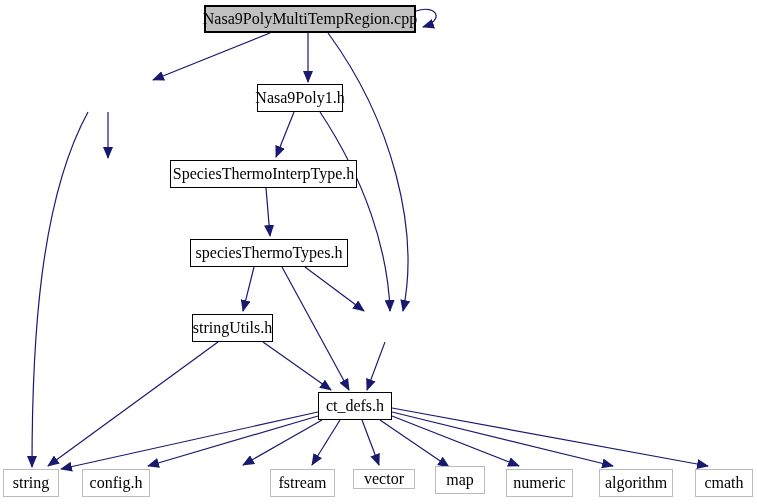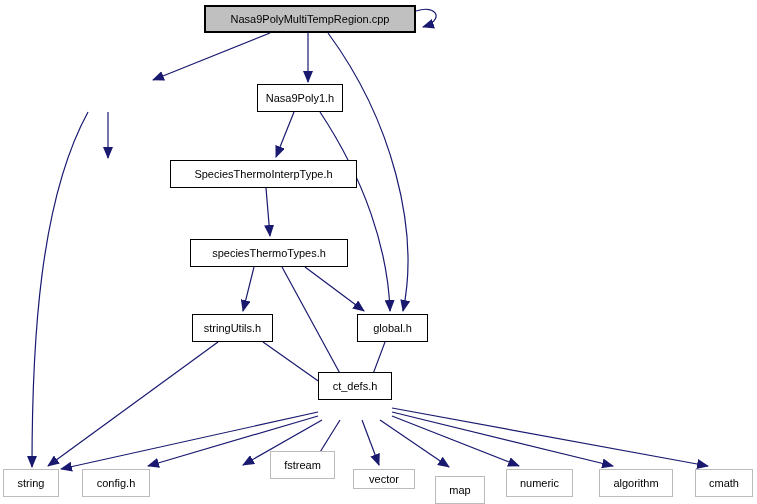--- a/index.html
+++ b/index.html
@@ -11,26 +11,27 @@
     overflow:hidden;
   }
   .edges{position:absolute;left:0;top:0;width:757px;height:504px;}
   .edge{fill:none;stroke:#191970;stroke-width:1.2px;}
   .node{
     position:absolute;
     box-sizing:border-box;
     background:#ffffff;
     border:1px solid #000000;
     color:#000000;
-    font-size:11px;
+    font-size:16px;
     display:flex;
     align-items:center;
     justify-content:center;
     white-space:nowrap;
     cursor:pointer;
+    font-family:Liberation Serif, serif;
   }
   .node.focus{
     background:#c0c0c0;
     border:2px solid #000000;
     font-weight:normal;
   }
   .node.external{
     border:1px solid #bcbcbc;
     cursor:default;
   }
@@ -77,34 +78,33 @@
 
   <div class="node" style="left:257px;top:84px;width:86px;height:28px">Nasa9Poly1.h</div>
 
 
   <div class="node" style="left:170px;top:160px;width:187px;height:28px">SpeciesThermoInterpType.h</div>
 
   <div class="node" style="left:190px;top:239px;width:158px;height:28px">speciesThermoTypes.h</div>
 
   <div class="node" style="left:192px;top:314px;width:81px;height:28px">stringUtils.h</div>
 
-  <div class="node" style="left:357px;top:314px;width:71px;height:28px">global.h</div>
 
-  <div class="node" style="left:318px;top:372px;width:74px;height:28px">ct_defs.h</div>
+  <div class="node" style="left:318px;top:392px;width:74px;height:28px">ct_defs.h</div>
 
   <div class="node external" style="left:3px;top:469px;width:56px;height:28px">string</div>
 
   <div class="node external" style="left:82px;top:469px;width:68px;height:28px">config.h</div>
 
 
-  <div class="node external" style="left:270px;top:451px;width:65px;height:28px">fstream</div>
+  <div class="node external" style="left:270px;top:469px;width:65px;height:28px">fstream</div>
 
   <div class="node external" style="left:353px;top:469px;width:62px;height:20px">vector</div>
 
-  <div class="node external" style="left:435px;top:476px;width:50px;height:28px">map</div>
+  <div class="node external" style="left:435px;top:466px;width:50px;height:28px">map</div>
 
   <div class="node external" style="left:506px;top:469px;width:67px;height:28px">numeric</div>
 
   <div class="node external" style="left:599px;top:469px;width:74px;height:28px">algorithm</div>
 
   <div class="node external" style="left:695px;top:469px;width:58px;height:28px">cmath</div>
 
 </div>
 
 </body></html>

